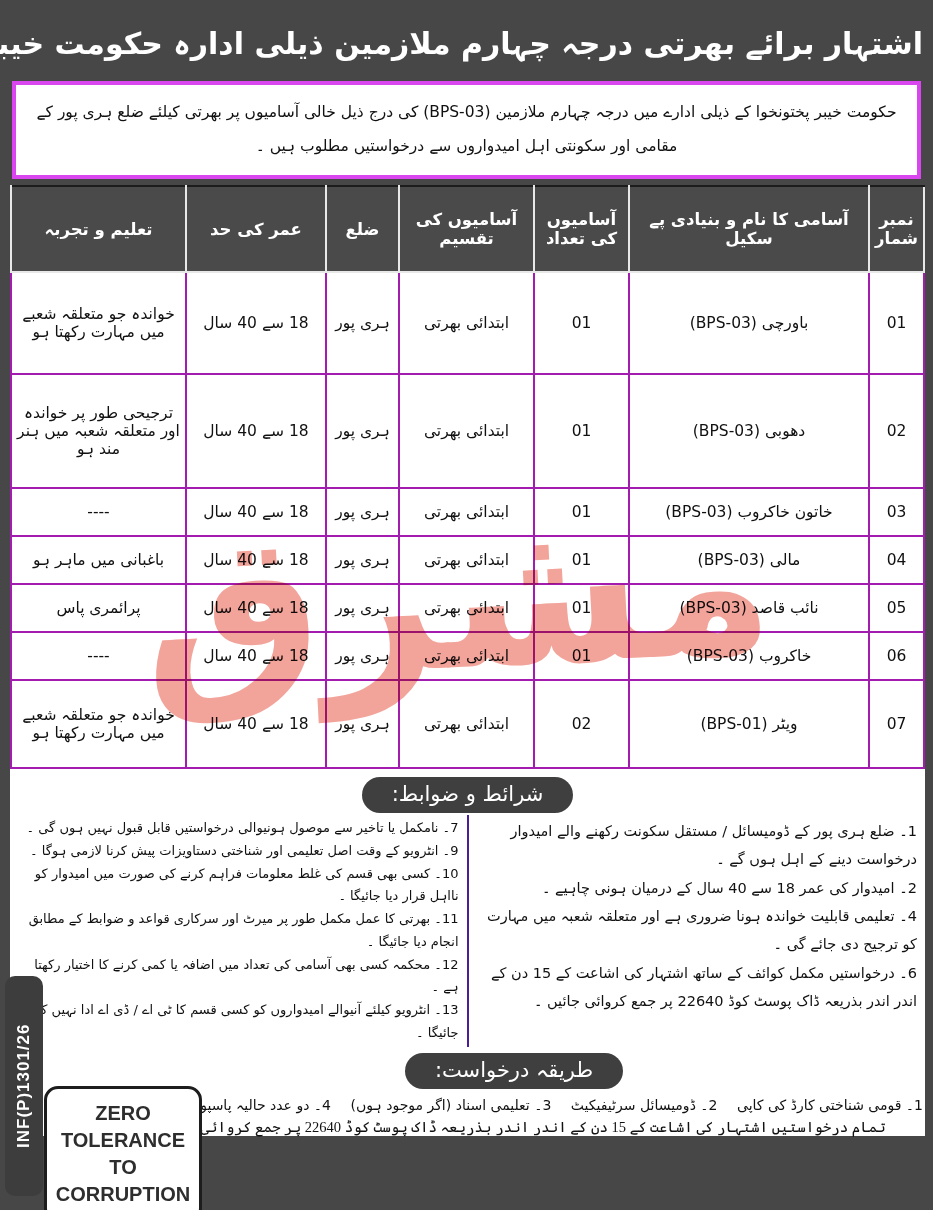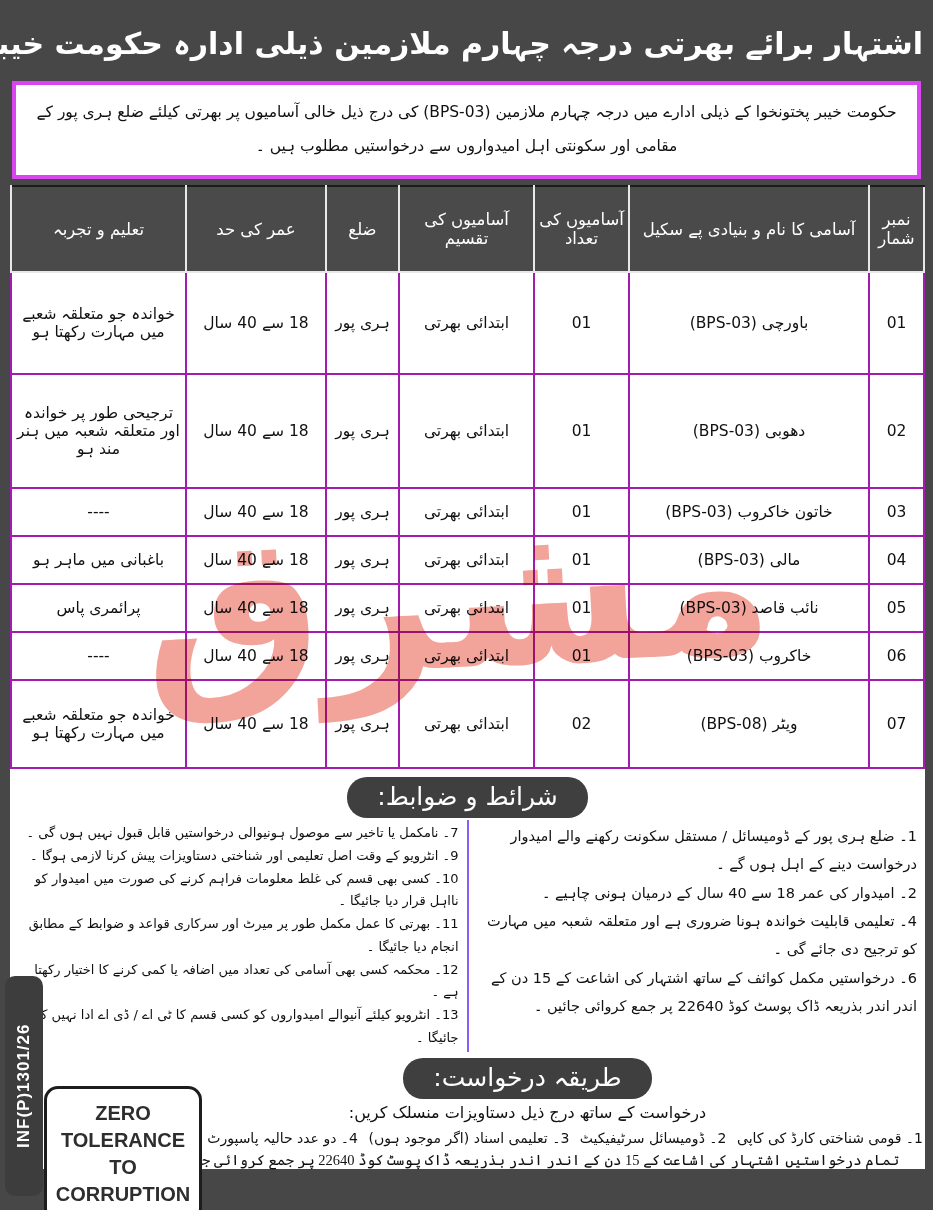--- a/index.html
+++ b/index.html
@@ -16,43 +16,43 @@
   
   .intro-box{
     background:#fff; border:4px solid #d946ef; margin:0 12px;
     direction:rtl; text-align:center; font-size:15.5px; line-height:2.2;
     padding:10px 14px 12px;
   }
   
   .main{ background:#fff; margin:6px 8px 14px 10px; position:relative; }
   table.jobs{ width:100%; border-collapse:collapse; direction:rtl; table-layout:fixed; }
   table.jobs th{
-    background:#4a4a4a; color:#fff; font-weight:normal; font-size:16.5px;
+    background:#4a4a4a; color:#fff; font-weight:bold; font-size:16.5px;
     border:2px solid #e8e8e8; border-top:2px solid #1c1c1c; padding:10px 3px; height:64px;
   }
   table.jobs td{
     border:2px solid #a21caf; text-align:center; vertical-align:middle;
     font-size:15.5px; padding:4px 3px; background:transparent;
   }
   tr.h-tall1 td{height:92px;}  tr.h-tall2 td{height:104px;}
   tr.h-small td{height:38px;}  tr.h-last td{height:78px;}
   .num{font-size:15px;border-radius:27px;}
   
   .conditions{ direction:rtl; padding:4px 6px 0; }
   .pill{
     background:#3f3f3f; color:#fff; border-radius:20px; width:max-content;
-    padding:5px 30px 7px; font-size:25px; margin:4px auto 2px; direction:rtl;
+    padding:5px 30px 7px; font-size:21px; margin:4px auto 2px; direction:rtl;
   }
   .cond-cols{ display:flex; direction:rtl; align-items:stretch; }
-  .cond-col-right{ width:50%; border-left:2px solid #8b5cf6; padding:2px 2px 2px 8px; }
+  .cond-col-right{ width:50%; border-left:2px solid #4c1d95; padding:2px 2px 2px 8px; }
   .cond-col-left{ width:50%; padding:2px 8px 2px 2px; }
   .cond-col-right .cond-item{ font-size:14.5px; line-height:1.95; text-align:right; }
   .cond-col-left  .cond-item{ font-size:13px;  line-height:1.75; text-align:right; }
   
-  .method{ direction:rtl; margin-left:120px; text-align:center; padding-top:2px; }
+  .method{ direction:rtl; margin-left:93px; text-align:center; padding-top:2px; }
   .attach-line{ font-size:16px; margin:4px 0 2px; }
   .docs-row{
     display:flex; direction:rtl; justify-content:space-between;
     font-size:14px; margin:8px 2px 4px; gap:6px;
   }
   .docs-row .doc-item{white-space:nowrap;}
   .final-line{ font-size:14.5px; margin:6px 4px 10px;font-family:Liberation Serif, serif; }
   
   .zero-box{
     position:absolute; left:44px; top:1086px; width:146px;
@@ -155,21 +155,21 @@
         <td class="num">06</td>
         <td>خاکروب (BPS-03)</td>
         <td class="num">01</td>
         <td>ابتدائی بھرتی</td>
         <td>ہری پور</td>
         <td>18 سے 40 سال</td>
         <td>----</td>
       </tr>
       <tr class="h-last">
         <td class="num">07</td>
-        <td>ویٹر (BPS-08)</td>
+        <td>ویٹر (BPS-01)</td>
         <td class="num">02</td>
         <td>ابتدائی بھرتی</td>
         <td>ہری پور</td>
         <td>18 سے 40 سال</td>
         <td>خواندہ جو متعلقہ شعبے میں مہارت رکھتا ہو</td>
       </tr>
     </tbody>
       </table>
 
     <div class="conditions">
@@ -187,21 +187,20 @@
           <div class="cond-item">10۔ کسی بھی قسم کی غلط معلومات فراہم کرنے کی صورت میں امیدوار کو نااہل قرار دیا جائیگا ۔</div>
           <div class="cond-item">11۔ بھرتی کا عمل مکمل طور پر میرٹ اور سرکاری قواعد و ضوابط کے مطابق انجام دیا جائیگا ۔</div>
           <div class="cond-item">12۔ محکمہ کسی بھی آسامی کی تعداد میں اضافہ یا کمی کرنے کا اختیار رکھتا ہے ۔</div>
           <div class="cond-item">13۔ انٹرویو کیلئے آنیوالے امیدواروں کو کسی قسم کا ٹی اے / ڈی اے ادا نہیں کیا جائیگا ۔</div>
         </div>
       </div>
     </div>
 
     <div class="method">
       <div class="pill">طریقہ درخواست:</div>
-      <div class="attach-line">درخواست کے ساتھ درج ذیل دستاویزات منسلک کریں:</div>
       <div class="docs-row">
         <span class="doc-item">1۔ قومی شناختی کارڈ کی کاپی</span>
         <span class="doc-item">2۔ ڈومیسائل سرٹیفیکیٹ</span>
         <span class="doc-item">3۔ تعلیمی اسناد (اگر موجود ہوں)</span>
         <span class="doc-item">4۔ دو عدد حالیہ پاسپورٹ سائز تصاویر</span>
       </div>
       <div class="final-line">تمام درخواستیں اشتہار کی اشاعت کے 15 دن کے اندر اندر بذریعہ ڈاک پوسٹ کوڈ 22640 پر جمع کروائی جائیں ۔</div>
     </div>
 
   </div>

